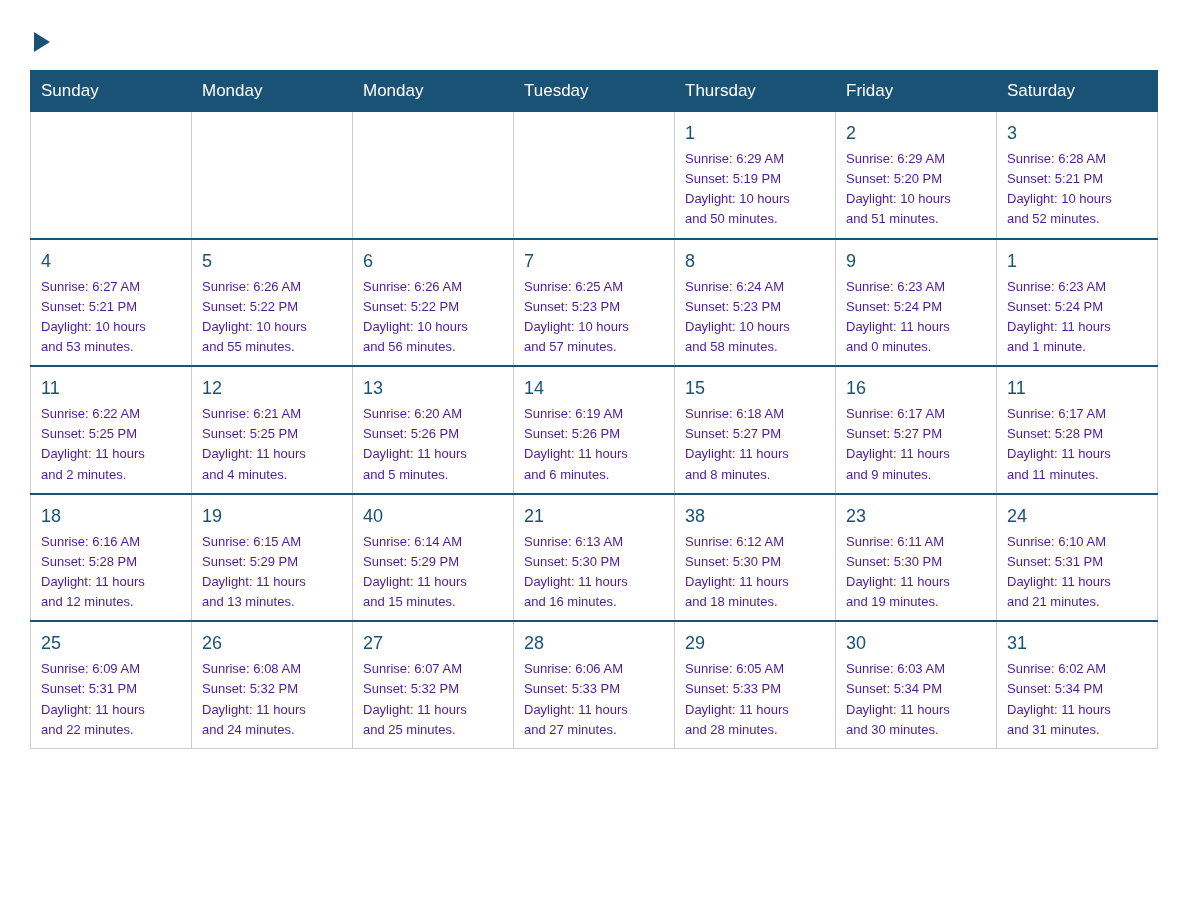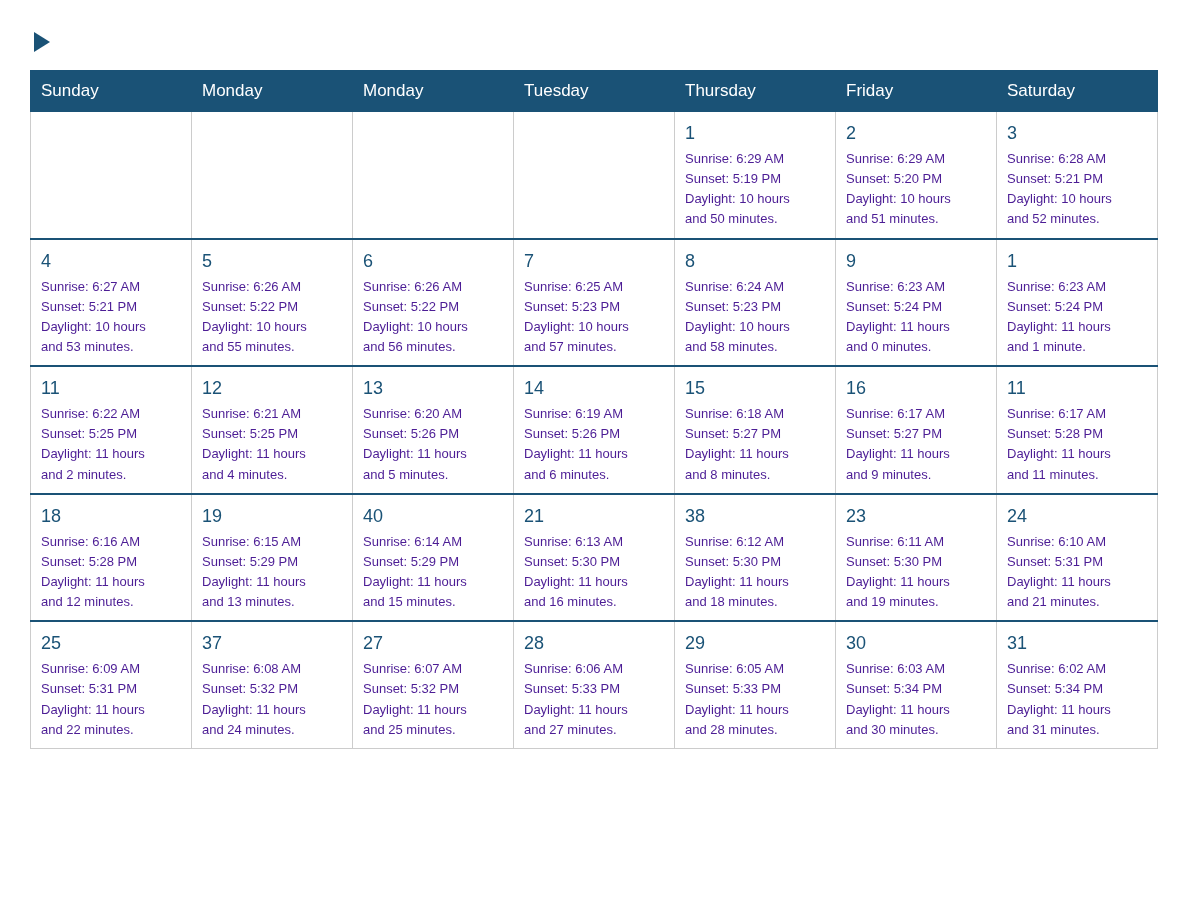--- a/index.html
+++ b/index.html
@@ -234,21 +234,21 @@
           <span class="day-number">24</span>
           <div class="day-info">Sunrise: 6:10 AM<br>Sunset: 5:31 PM<br>Daylight: 11 hours<br>and 21 minutes.</div>
         </td>
       </tr>
       <tr class="row-border">
         <td>
           <span class="day-number">25</span>
           <div class="day-info">Sunrise: 6:09 AM<br>Sunset: 5:31 PM<br>Daylight: 11 hours<br>and 22 minutes.</div>
         </td>
         <td>
-          <span class="day-number">37</span>
+          <span class="day-number">26</span>
           <div class="day-info">Sunrise: 6:08 AM<br>Sunset: 5:32 PM<br>Daylight: 11 hours<br>and 24 minutes.</div>
         </td>
         <td>
           <span class="day-number">27</span>
           <div class="day-info">Sunrise: 6:07 AM<br>Sunset: 5:32 PM<br>Daylight: 11 hours<br>and 25 minutes.</div>
         </td>
         <td>
           <span class="day-number">28</span>
           <div class="day-info">Sunrise: 6:06 AM<br>Sunset: 5:33 PM<br>Daylight: 11 hours<br>and 27 minutes.</div>
         </td>

